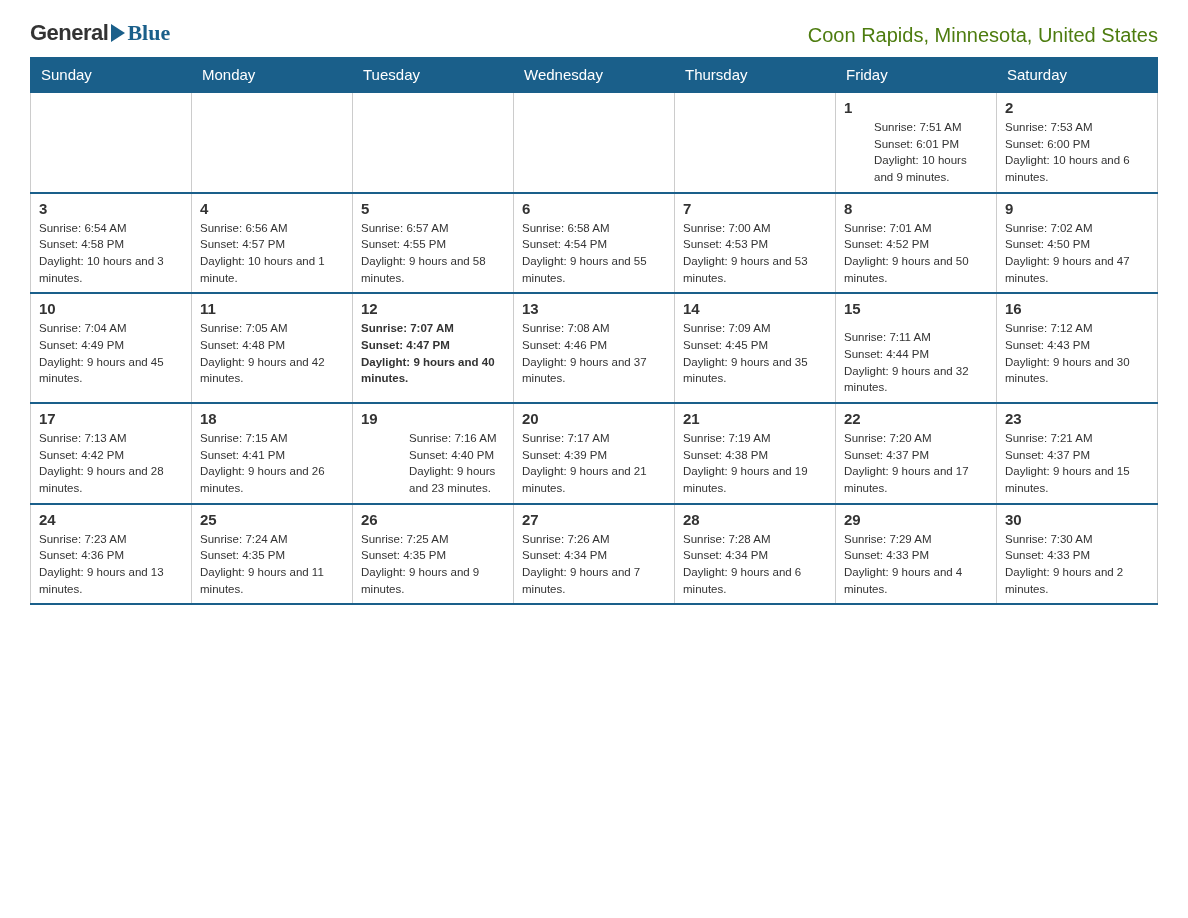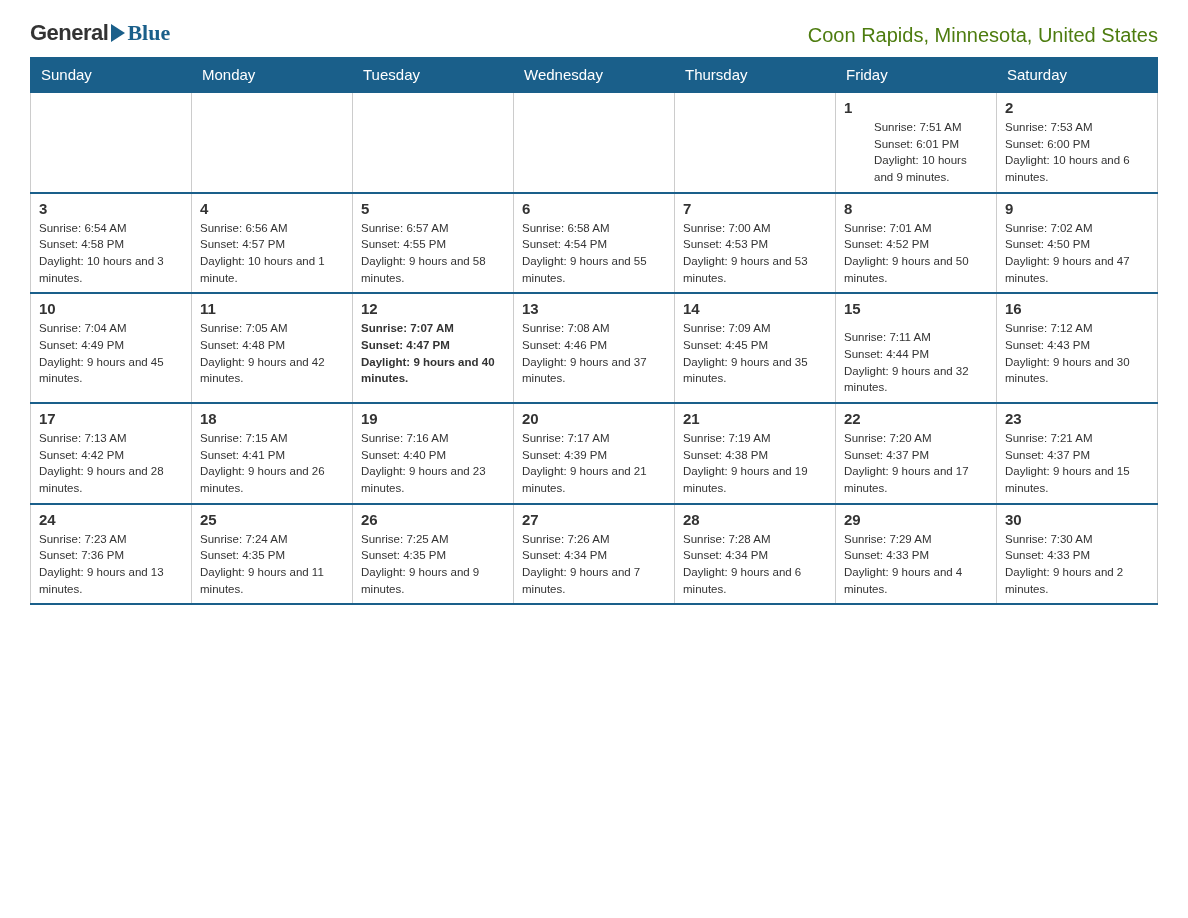--- a/index.html
+++ b/index.html
@@ -247,21 +247,21 @@
 Daylight: 9 hours and 28 minutes.</div>
         </td>
         <td>
           <span class="day-number">18</span>
           <div class="day-info" style="white-space: pre-line;">Sunrise: 7:15 AM
 Sunset: 4:41 PM
 Daylight: 9 hours and 26 minutes.</div>
         </td>
         <td>
           <span class="day-number">19</span>
-          <div class="day-info" style="white-space: pre-line;">Sunrise: 7:16 AM
+          <div class="day-info" style="white-space: pre-line; margin-left: 48px;">Sunrise: 7:16 AM
 Sunset: 4:40 PM
 Daylight: 9 hours and 23 minutes.</div>
         </td>
         <td>
           <span class="day-number">20</span>
           <div class="day-info" style="white-space: pre-line;">Sunrise: 7:17 AM
 Sunset: 4:39 PM
 Daylight: 9 hours and 21 minutes.</div>
         </td>
         <td>
@@ -280,21 +280,21 @@
           <span class="day-number">23</span>
           <div class="day-info" style="white-space: pre-line;">Sunrise: 7:21 AM
 Sunset: 4:37 PM
 Daylight: 9 hours and 15 minutes.</div>
         </td>
       </tr>
       <tr>
         <td>
           <span class="day-number">24</span>
           <div class="day-info" style="white-space: pre-line;">Sunrise: 7:23 AM
-Sunset: 7:36 PM
+Sunset: 4:36 PM
 Daylight: 9 hours and 13 minutes.</div>
         </td>
         <td>
           <span class="day-number">25</span>
           <div class="day-info" style="white-space: pre-line;">Sunrise: 7:24 AM
 Sunset: 4:35 PM
 Daylight: 9 hours and 11 minutes.</div>
         </td>
         <td>
           <span class="day-number">26</span>

